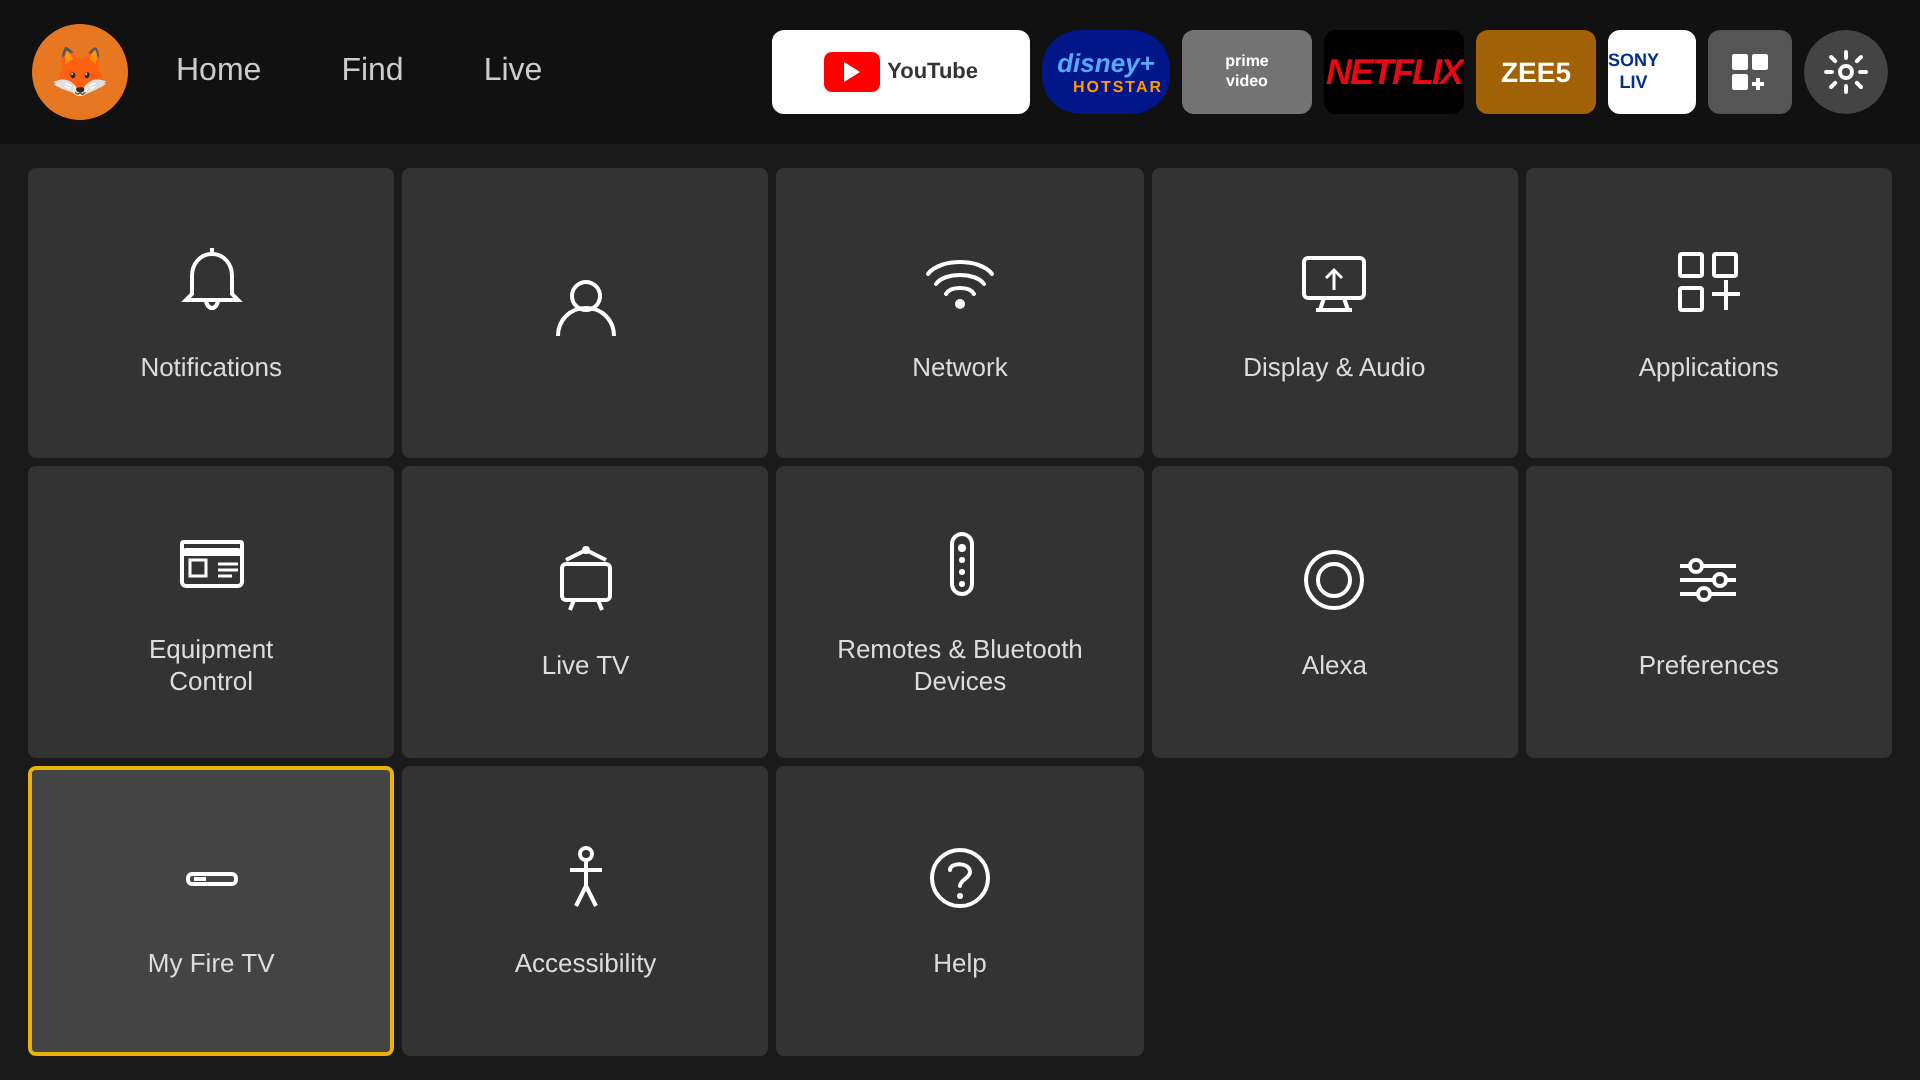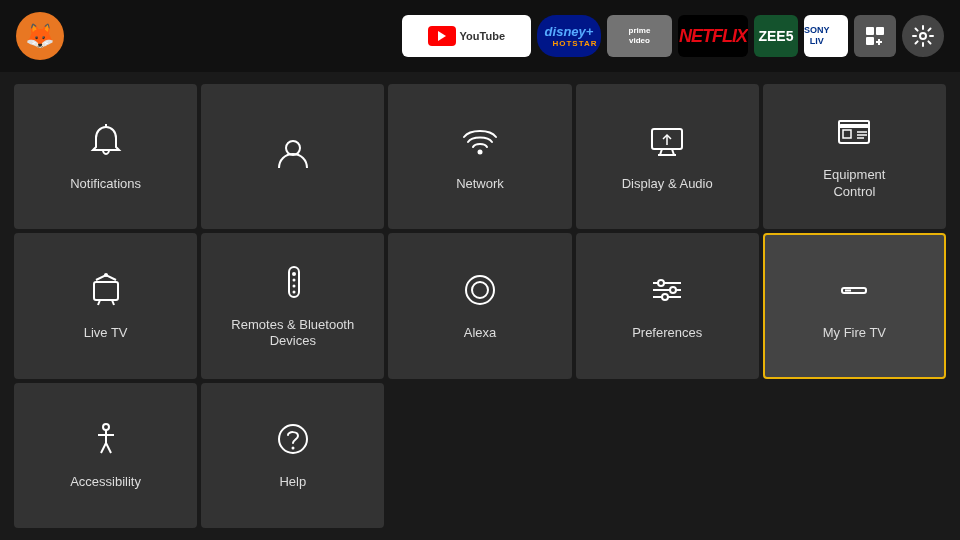--- a/index.html
+++ b/index.html
@@ -105,22 +105,22 @@
       width: 70px;
       display: flex; align-items: center; justify-content: center;
       font-size: 18px;
       font-weight: 900;
       color: #E50914;
       font-style: italic;
       letter-spacing: -1px;
     }
 
     .zee5-icon {
-      background: #14532d;
-      width: 44px;
+      background: #a16207;
+      width: 60px;
       display: flex; align-items: center; justify-content: center;
       font-size: 10px;
       font-weight: bold;
       color: white;
     }
 
     .sonyliv-icon {
       background: white;
       width: 44px;
       display: flex; align-items: center; justify-content: flex-start;
@@ -194,20 +194,25 @@
     .svg-icon {
       width: 40px;
       height: 40px;
     }
   </style>
 </head>
 <body>
 
 <div class="top-nav">
   <div class="logo">🦊</div>
+  <div class="nav-links">
+    <span class="nav-link">Home</span>
+    <span class="nav-link">Find</span>
+    <span class="nav-link">Live</span>
+  </div>
   <div class="app-shortcuts">
 
     <div class="app-icon youtube-icon">
       <div class="yt-red">
           <div class="yt-triangle"></div>
         </div>
       <span class="yt-text">YouTube</span>
     </div>
 
     <div class="app-icon disney-icon">
@@ -291,20 +296,32 @@
         <line x1="15" y1="28" x2="13" y2="34" stroke="white" stroke-width="2"></line>
         <line x1="25" y1="28" x2="27" y2="34" stroke="white" stroke-width="2"></line>
         <line x1="11" y1="34" x2="29" y2="34" stroke="white" stroke-width="2"></line>
         <path d="M16 18 L20 14 L24 18" stroke="white" stroke-width="1.5" fill="none"></path>
         <line x1="20" y1="14" x2="20" y2="24" stroke="white" stroke-width="1.5"></line>
       </svg>
     </div>
     <span class="tile-label">Display &amp; Audio</span>
   </div>
 
+  <div class="menu-tile">
+    <div class="tile-icon">
+      <svg class="svg-icon" viewBox="0 0 40 40" fill="none">
+        <rect x="6" y="6" width="11" height="11" rx="1" stroke="white" stroke-width="2" fill="none"></rect>
+        <rect x="23" y="6" width="11" height="11" rx="1" stroke="white" stroke-width="2" fill="none"></rect>
+        <rect x="6" y="23" width="11" height="11" rx="1" stroke="white" stroke-width="2" fill="none"></rect>
+        <line x1="29" y1="19" x2="29" y2="34" stroke="white" stroke-width="2"></line>
+        <line x1="22" y1="26" x2="36" y2="26" stroke="white" stroke-width="2"></line>
+      </svg>
+    </div>
+    <span class="tile-label">Applications</span>
+  </div>
 
   <div class="menu-tile">
     <div class="tile-icon">
       <svg class="svg-icon" viewBox="0 0 40 40" fill="none">
         <rect x="5" y="13" width="30" height="18" rx="2" stroke="white" stroke-width="2" fill="none"></rect>
         <rect x="5" y="9" width="30" height="6" rx="1" stroke="white" stroke-width="2" fill="none"></rect>
         <rect x="9" y="18" width="8" height="8" stroke="white" stroke-width="1.5" fill="none"></rect>
         <line x1="23" y1="20" x2="33" y2="20" stroke="white" stroke-width="1.5"></line>
         <line x1="23" y1="23" x2="33" y2="23" stroke="white" stroke-width="1.5"></line>
         <line x1="23" y1="26" x2="30" y2="26" stroke="white" stroke-width="1.5"></line>

